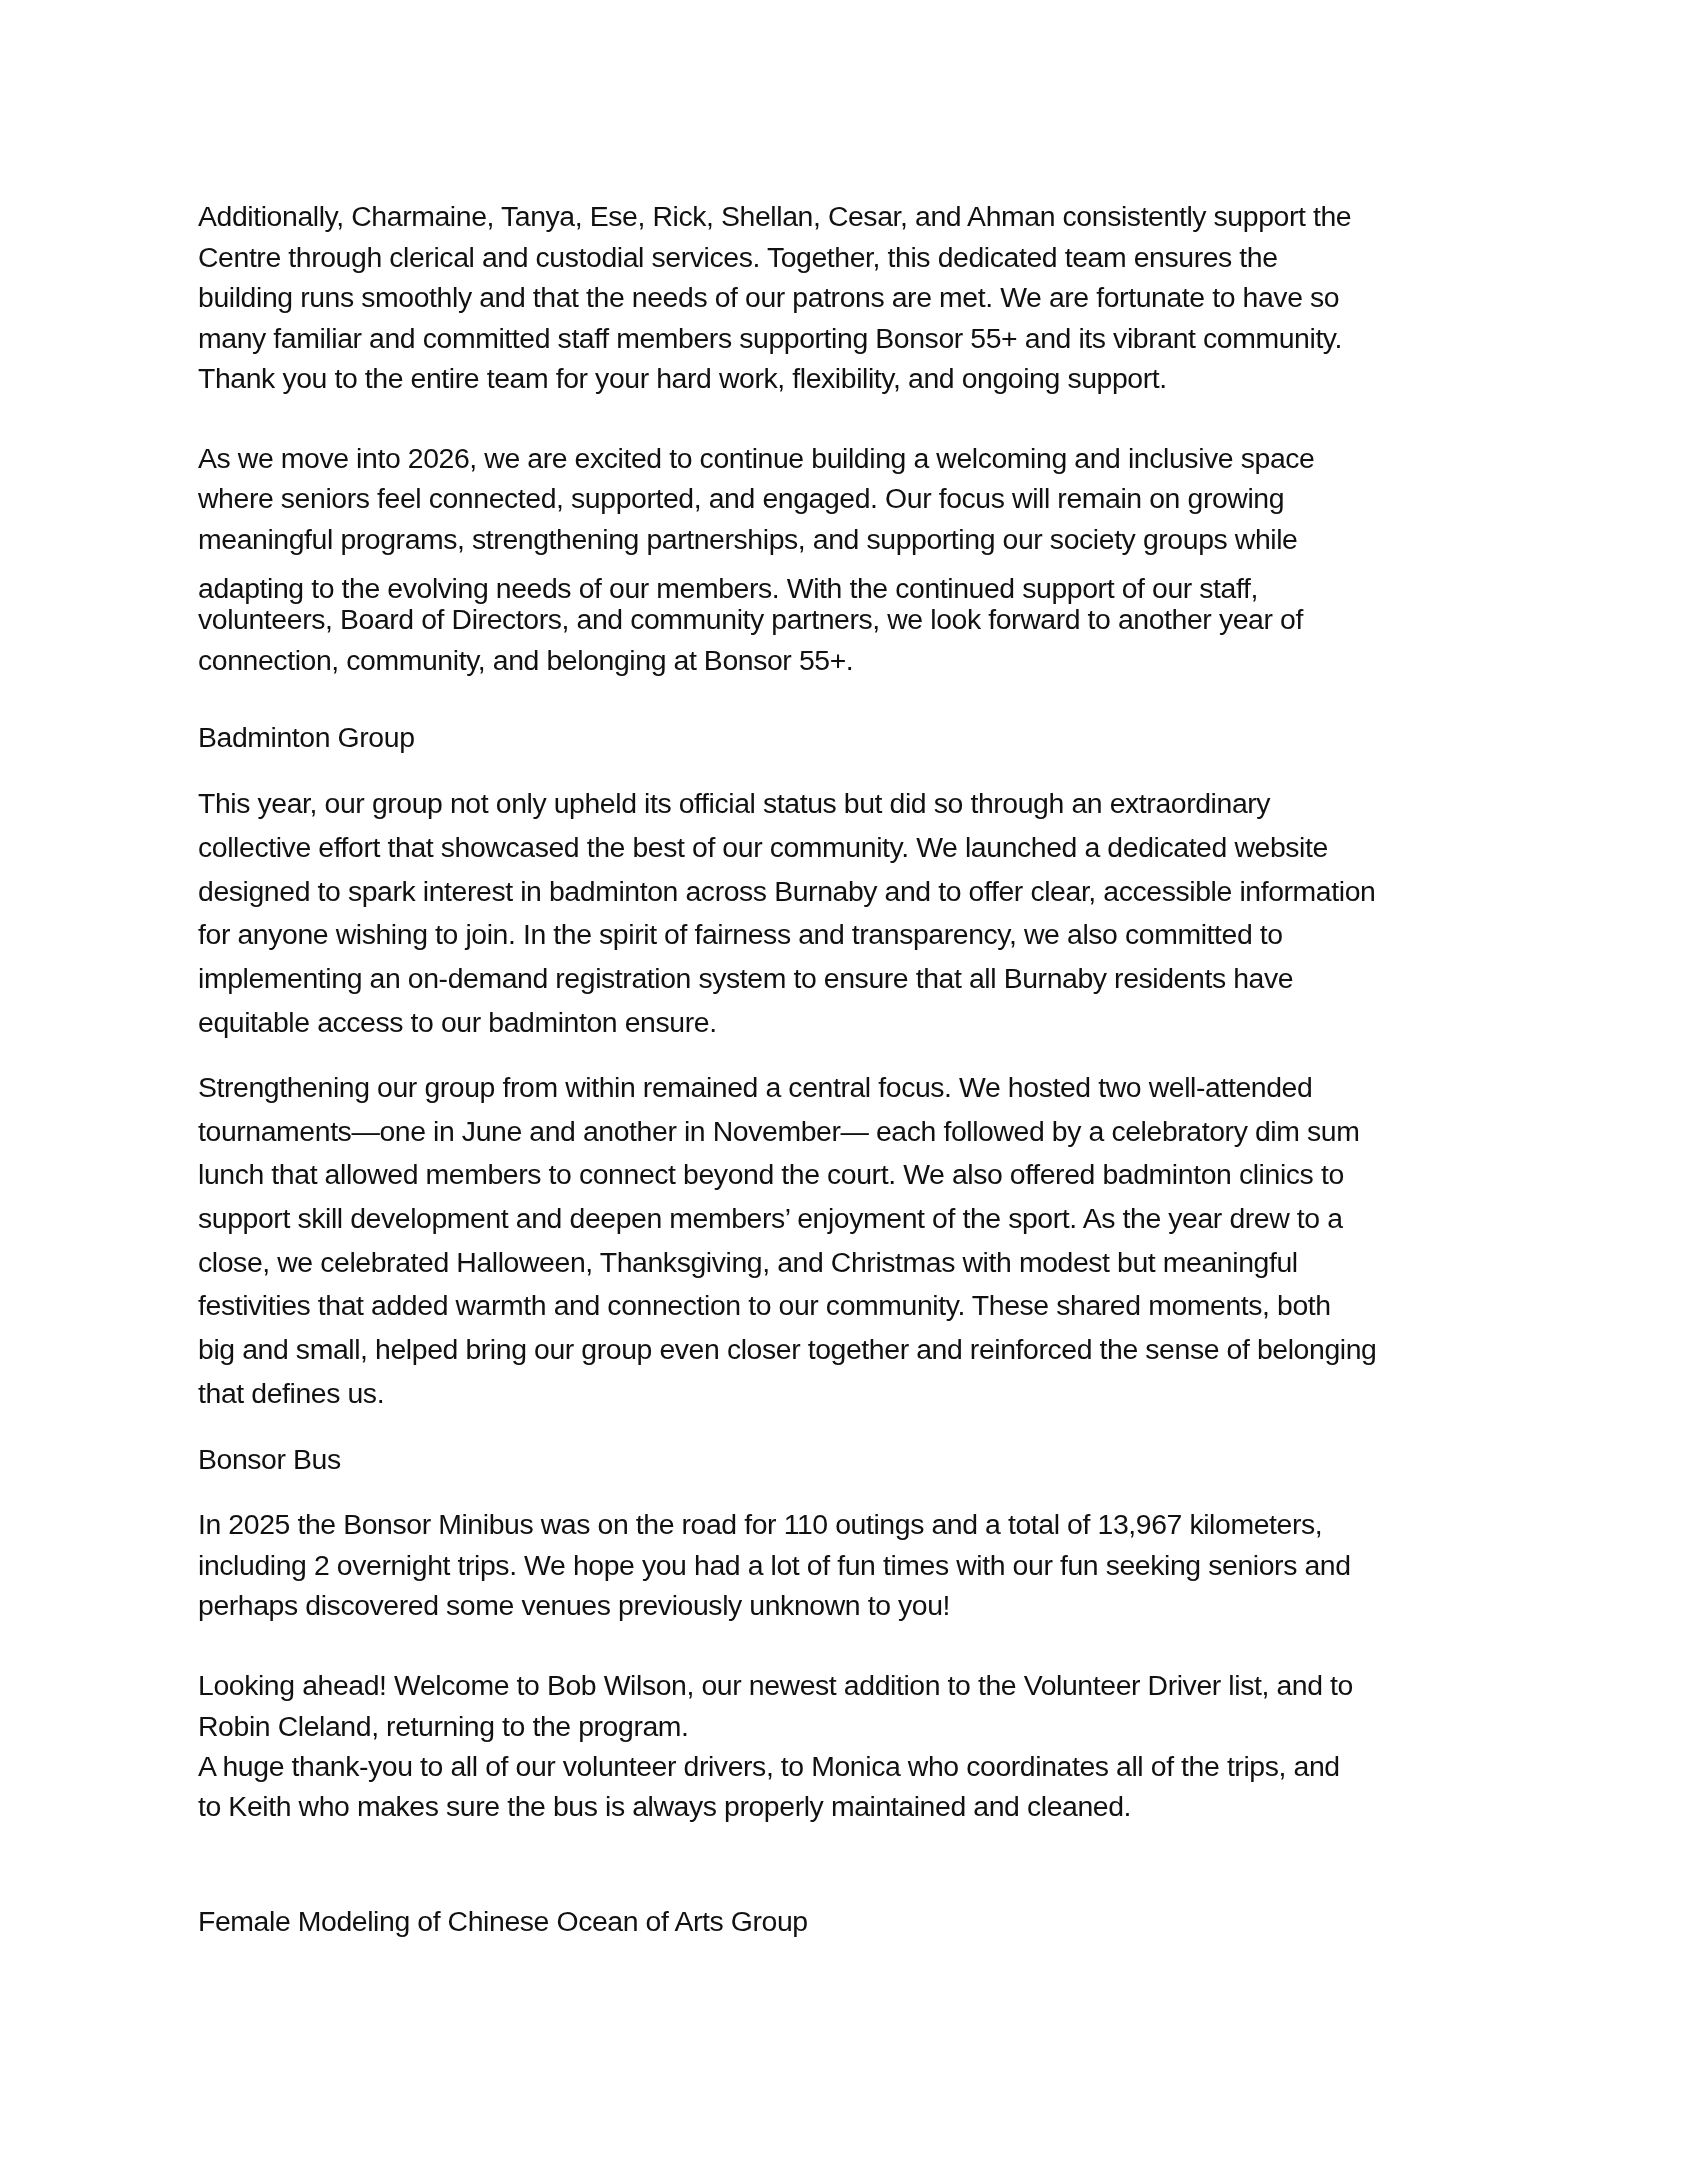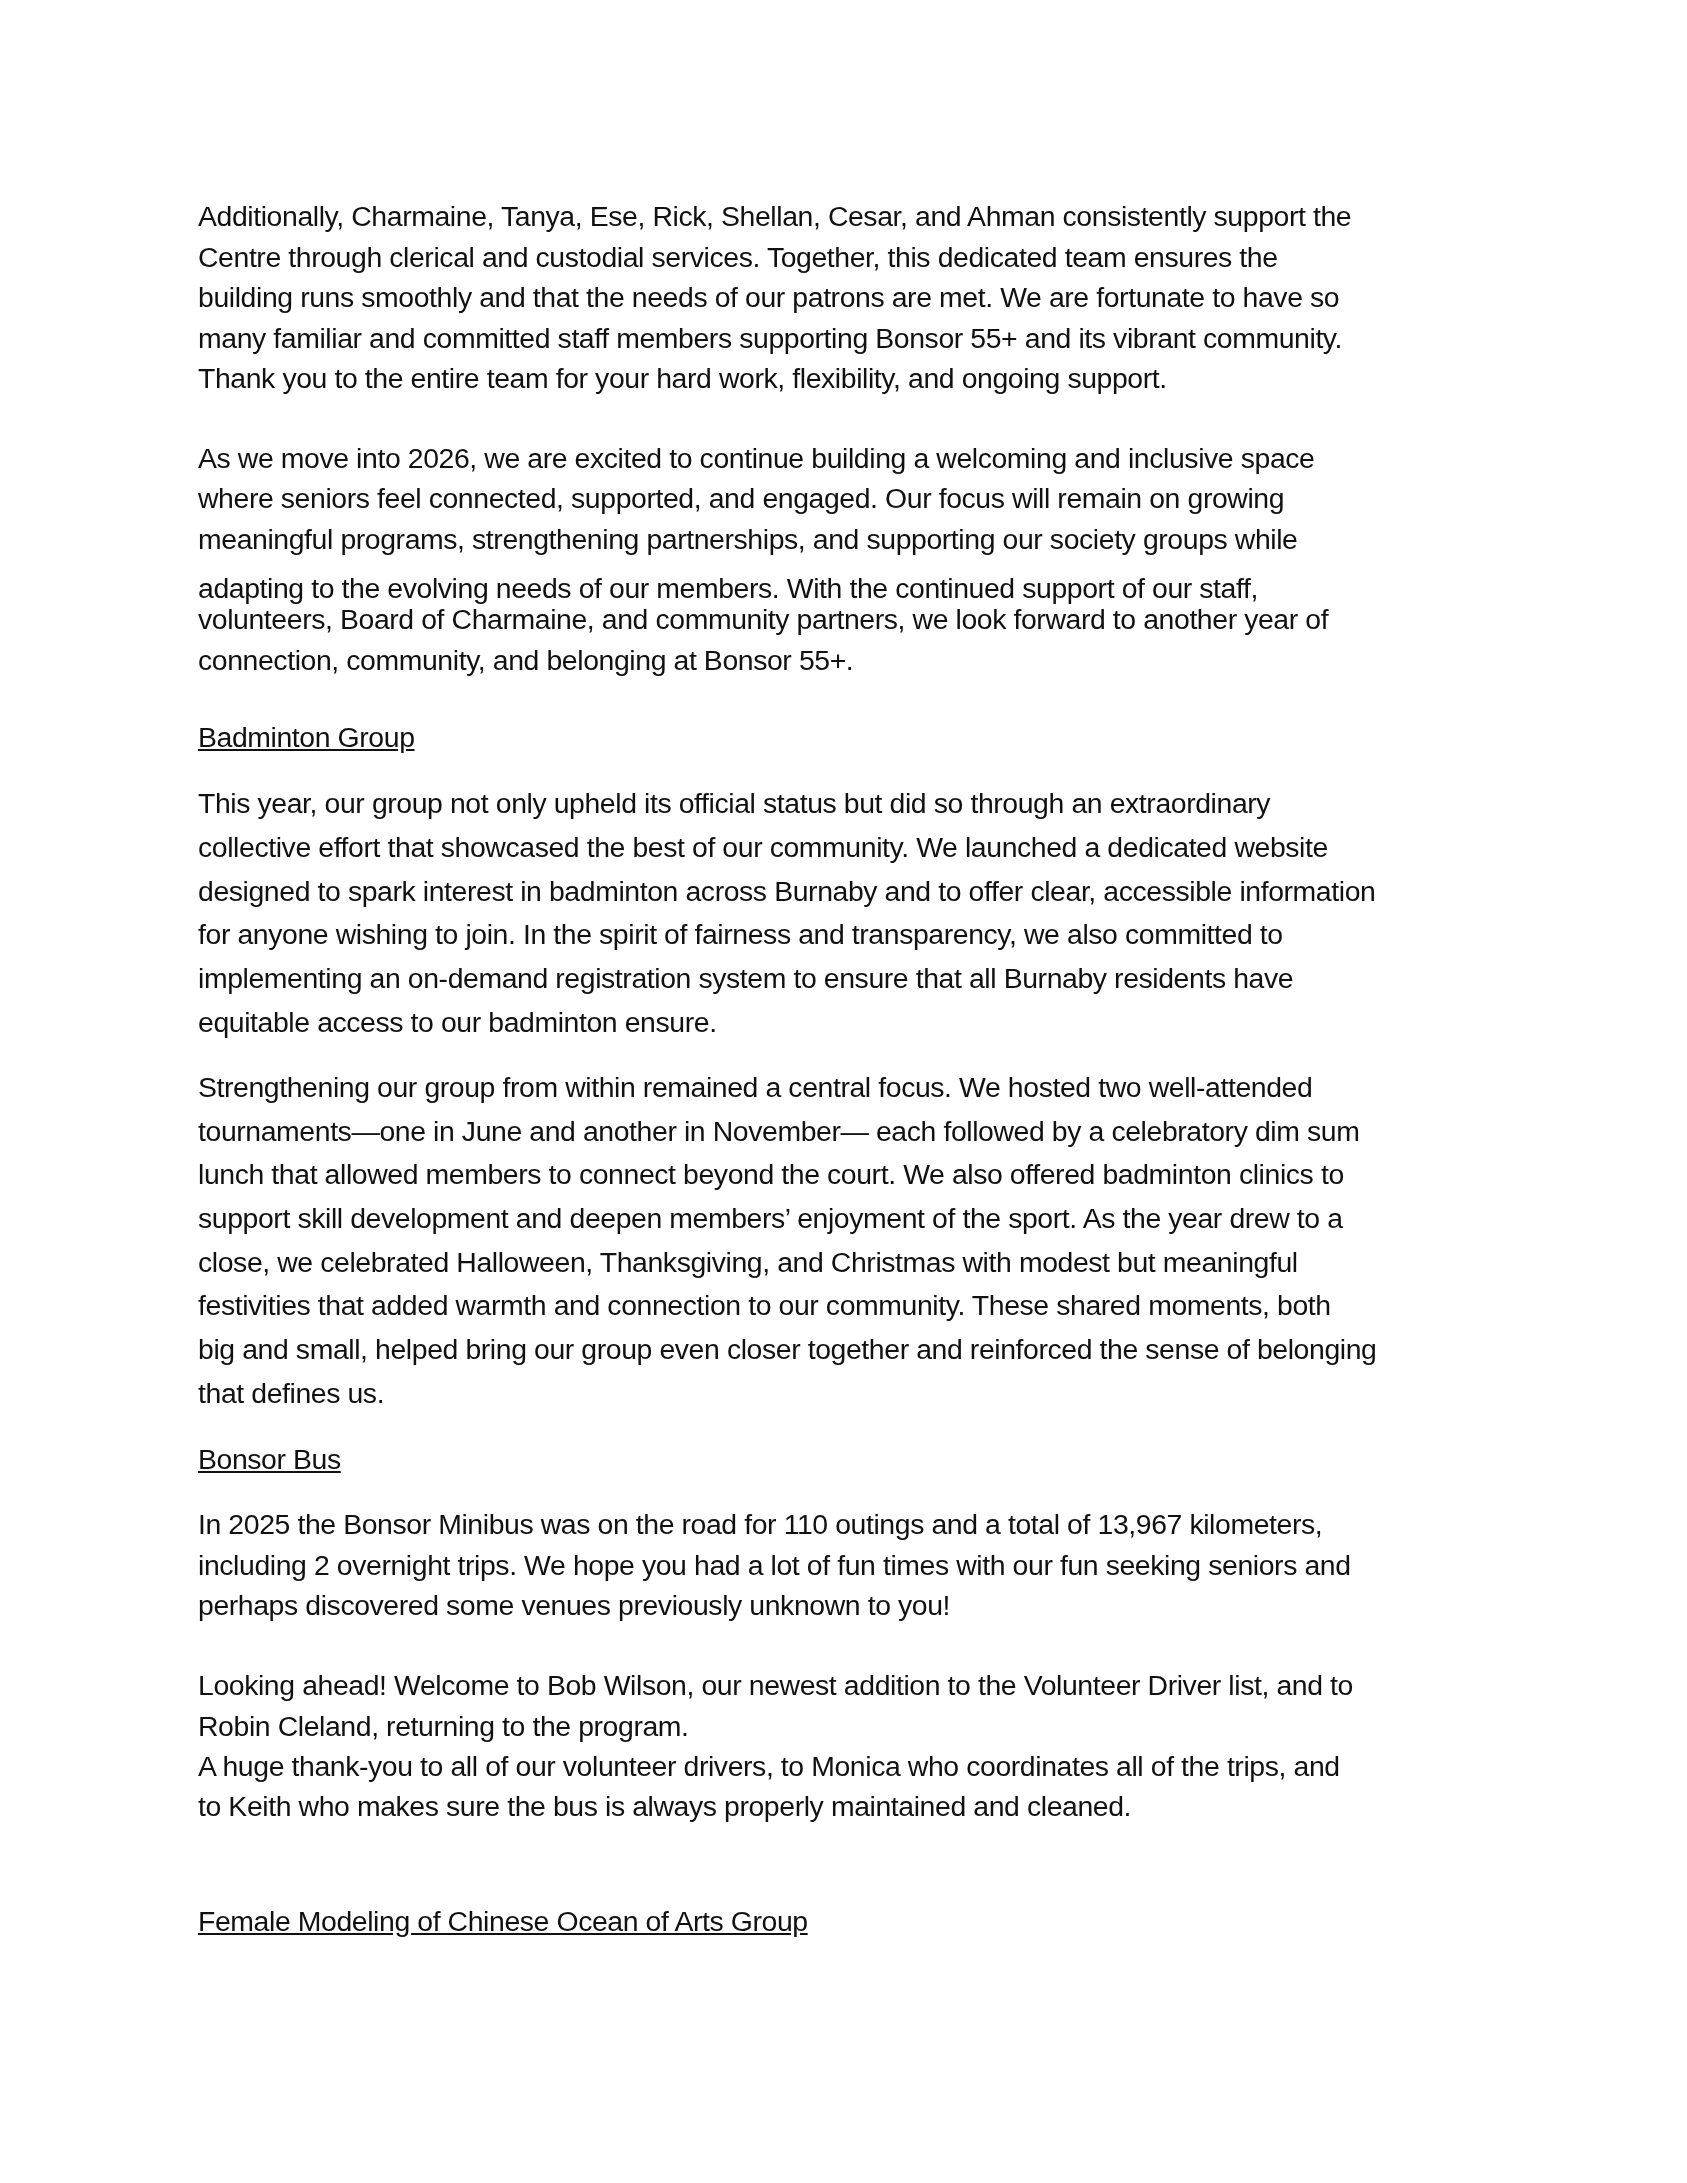--- a/index.html
+++ b/index.html
@@ -31,42 +31,41 @@
       text-align: right;
     }
     .heading {
       position: absolute;
       left: 0;
       white-space: nowrap;
       font-size: 28.4px;
       letter-spacing: -0.4px;
       line-height: 1;
       color: #111111;
-      text-decoration: underline;
     }
   </style>
 </head>
 <body>
 
 <div class="page">
 
   <div>
     <div class="line" style="top:202px">Additionally, Charmaine, Tanya, Ese, Rick, Shellan, Cesar, and Ahman consistently support the</div>
     <div class="line" style="top:243px">Centre through clerical and custodial services. Together, this dedicated team ensures the</div>
     <div class="line" style="top:283px">building runs smoothly and that the needs of our patrons are met. We are fortunate to have so</div>
     <div class="line" style="top:324px">many familiar and committed staff members supporting Bonsor 55+ and its vibrant community.</div>
     <div class="line" style="top:364px">Thank you to the entire team for your hard work, flexibility, and ongoing support.</div>
   </div>
 
   <div>
     <div class="line" style="top:444px">As we move into 2026, we are excited to continue building a welcoming and inclusive space</div>
     <div class="line" style="top:484px">where seniors feel connected, supported, and engaged. Our focus will remain on growing</div>
     <div class="line" style="top:525px">meaningful programs, strengthening partnerships, and supporting our society groups while</div>
     <div class="line" style="top:574px">adapting to the evolving needs of our members. With the continued support of our staff,</div>
-    <div class="line" style="top:605px">volunteers, Board of Charmaine, and community partners, we look forward to another year of</div>
+    <div class="line" style="top:605px">volunteers, Board of Directors, and community partners, we look forward to another year of</div>
     <div class="line" style="top:646px">connection, community, and belonging at Bonsor 55+.</div>
   </div>
 
   <div class="heading" style="top:723px">Badminton Group</div>
 
   <div>
     <div class="line" style="top:789px">This year, our group not only upheld its official status but did so through an extraordinary</div>
     <div class="line" style="top:833px">collective effort that showcased the best of our community.  We launched a dedicated website</div>
     <div class="line" style="top:877px">designed to spark interest in badminton across Burnaby and to offer clear, accessible information</div>
     <div class="line" style="top:920px">for anyone wishing to join. In the spirit of fairness and transparency, we also committed to</div>

